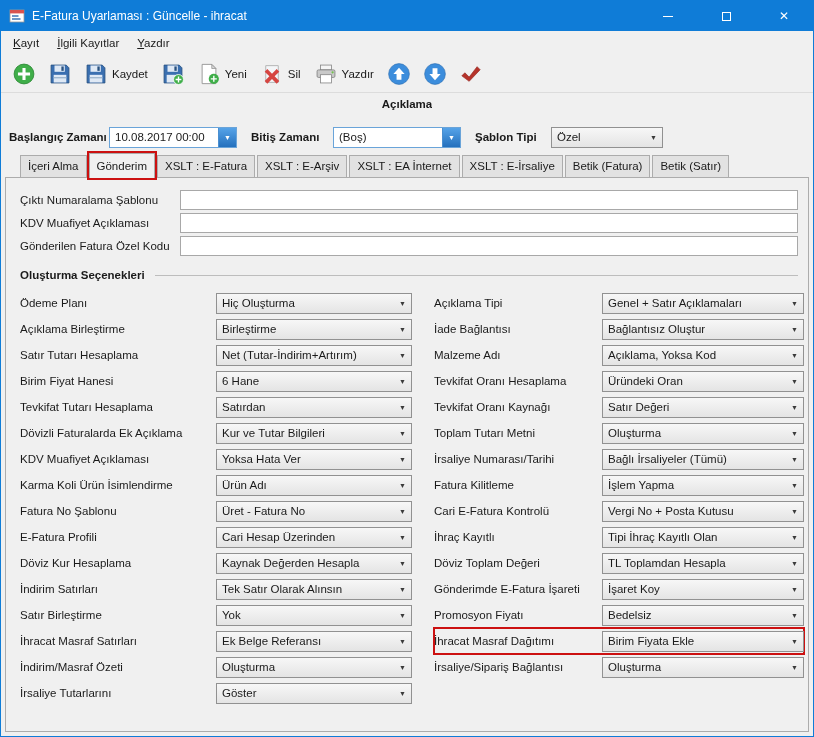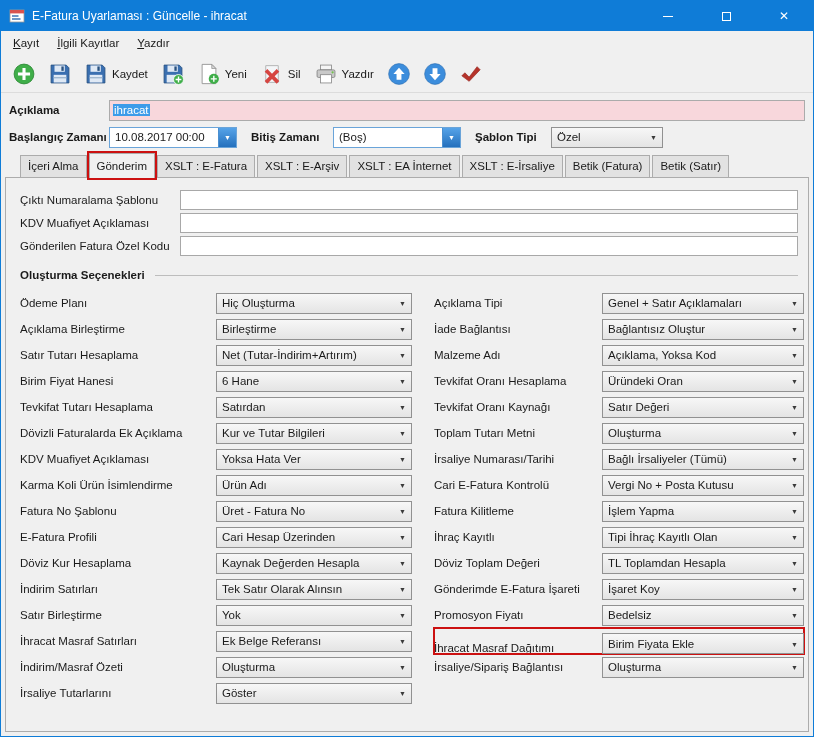--- a/index.html
+++ b/index.html
@@ -30,21 +30,21 @@
   
   .toolbar { flex:0 0 38px; display:flex; align-items:center; padding-left:12px;
     gap:14px; border-bottom:1px solid #dcdcdc; background:#f0f0f0; }
   .tool-btn { display:flex; align-items:center; gap:5px; }
   .tool-btn svg { width:22px; height:22px; display:block; }
   .tool-label { font-size:11.5px; }
 
   
   .form-area { flex:0 0 58px; padding:5px 8px 0 8px; }
   .frow { display:flex; align-items:center; height:24px; }
-  .row1 { margin-bottom:3px; }
+  .row1 { margin-bottom:3px;flex-direction:column; }
   .flabel { font-weight:bold; white-space:nowrap; overflow:hidden; }
   .lbl-c1 { flex:0 0 100px; }
   .input-aciklama { flex:1; height:21px; background:var(--required-field,#f8d7dc);
     border:1px solid #ababab; display:flex; align-items:center; padding:0 3px; }
   .sel-text { background:var(--selection,#3d9be9); color:#fff; padding:0 1px; }
   .combo { position:relative; height:21px; border:1px solid #919191;
     background:linear-gradient(#f7f7f7,#e4e4e4); display:flex; align-items:center;
     padding:0 18px 0 5px; white-space:nowrap; overflow:hidden; }
   .combo-arrow { position:absolute; right:5px; top:50%; transform:translateY(-50%);
     font-size:7px; color:#3a3a3a; }
@@ -82,21 +82,21 @@
   .section-line { flex:1; height:1px; background:#bdbdbd; }
 
   .options { display:flex; padding:2px 0 0 14px; }
   .options-col { display:flex; flex-direction:column; }
   .options-col.left { flex:0 0 392px; }
   .options-col.right { flex:0 0 370px; margin-left:22px; }
   .opt-row { display:flex; align-items:center; height:26px; }
   .opt-label { flex:1; padding-right:4px; white-space:nowrap; overflow:hidden; }
   .options-col.left .combo { flex:0 0 196px; }
   .options-col.right .combo { flex:0 0 202px; }
-  .opt-row.highlight { outline:2px solid var(--highlight-box,#cc1111); outline-offset:-1px;align-items:flex-end; }
+  .opt-row.highlight { outline:2px solid var(--highlight-box,#cc1111); outline-offset:-1px; }
 </style>
 </head>
 <body>
 
 <div class="window">
 
   <div class="titlebar">
     <span class="titlebar-icon">
       <svg viewBox="0 0 16 16">
           <rect x="1" y="2" width="14" height="12" fill="#fff" stroke="#9a9a9a" stroke-width="0.8"></rect>
@@ -418,30 +418,30 @@
             </div>
           </div>
           <div class="opt-row">
             <span class="opt-label">İrsaliye Numarası/Tarihi</span>
             <div class="combo">
               <span class="combo-value">Bağlı İrsaliyeler (Tümü)</span>
               <span class="combo-arrow">▼</span>
             </div>
           </div>
           <div class="opt-row">
+            <span class="opt-label">Fatura Kilitleme</span>
+            <div class="combo">
+              <span class="combo-value">İşlem Yapma</span>
+              <span class="combo-arrow">▼</span>
+            </div>
+          </div>
+          <div class="opt-row">
             <span class="opt-label">Cari E-Fatura Kontrolü</span>
             <div class="combo">
               <span class="combo-value">Vergi No + Posta Kutusu</span>
-              <span class="combo-arrow">▼</span>
-            </div>
-          </div>
-          <div class="opt-row">
-            <span class="opt-label">Fatura Kilitleme</span>
-            <div class="combo">
-              <span class="combo-value">İşlem Yapma</span>
               <span class="combo-arrow">▼</span>
             </div>
           </div>
           <div class="opt-row">
             <span class="opt-label">İhraç Kayıtlı</span>
             <div class="combo">
               <span class="combo-value">Tipi İhraç Kayıtlı Olan</span>
               <span class="combo-arrow">▼</span>
             </div>
           </div>

